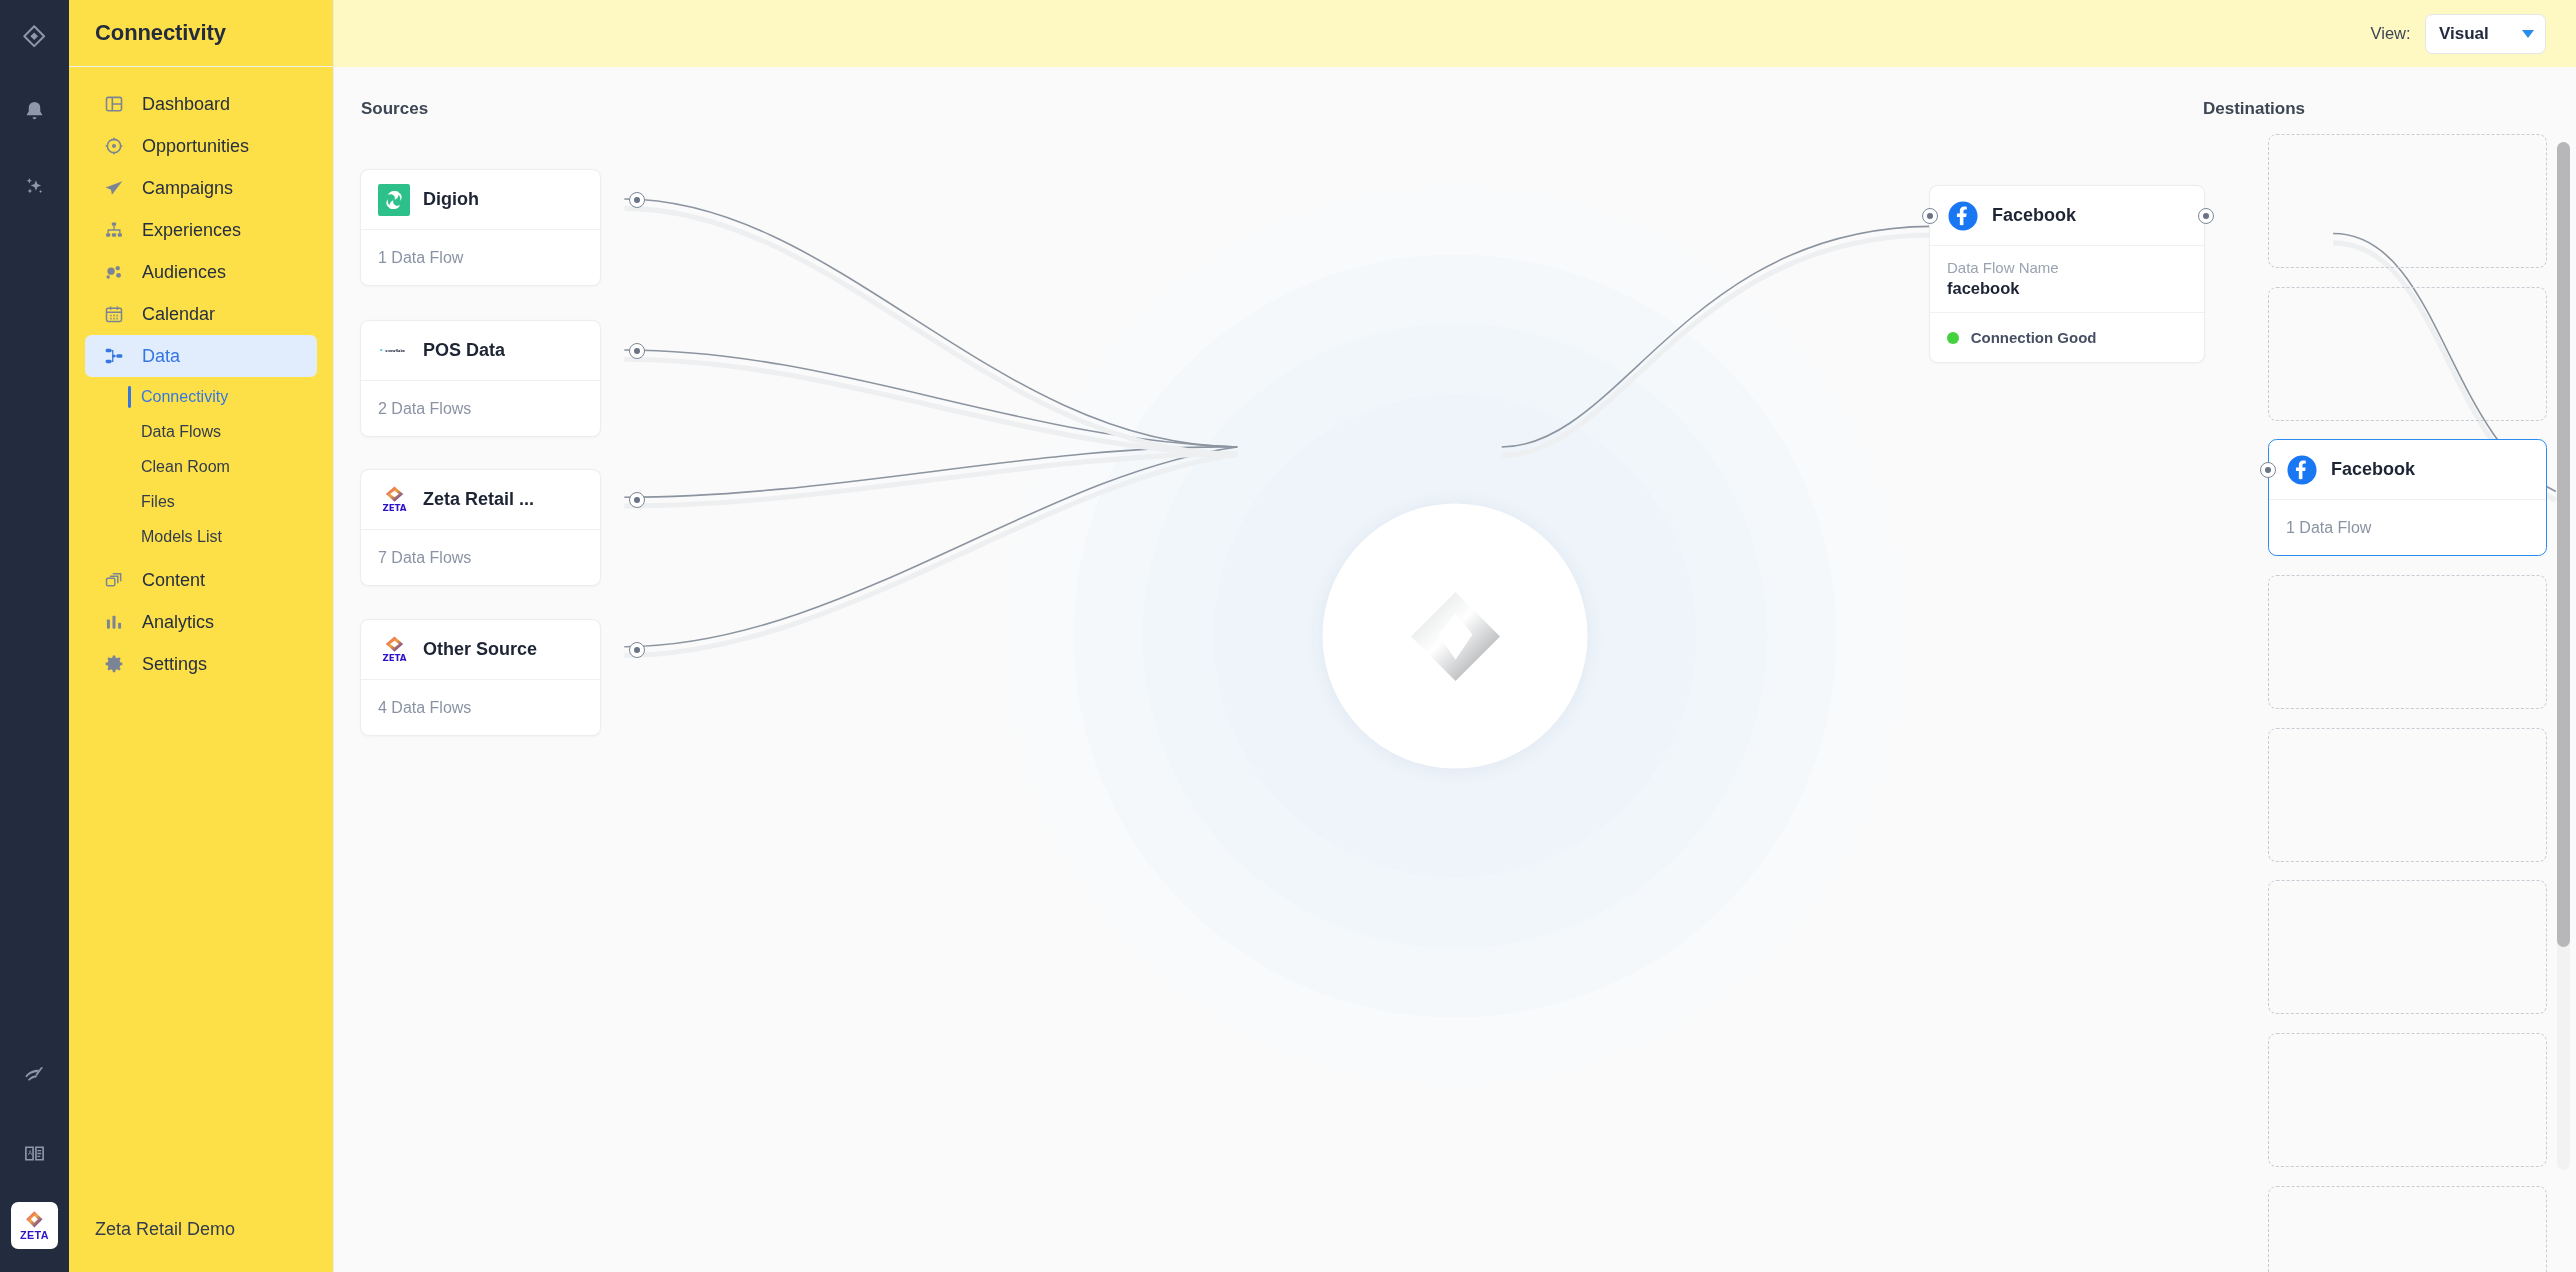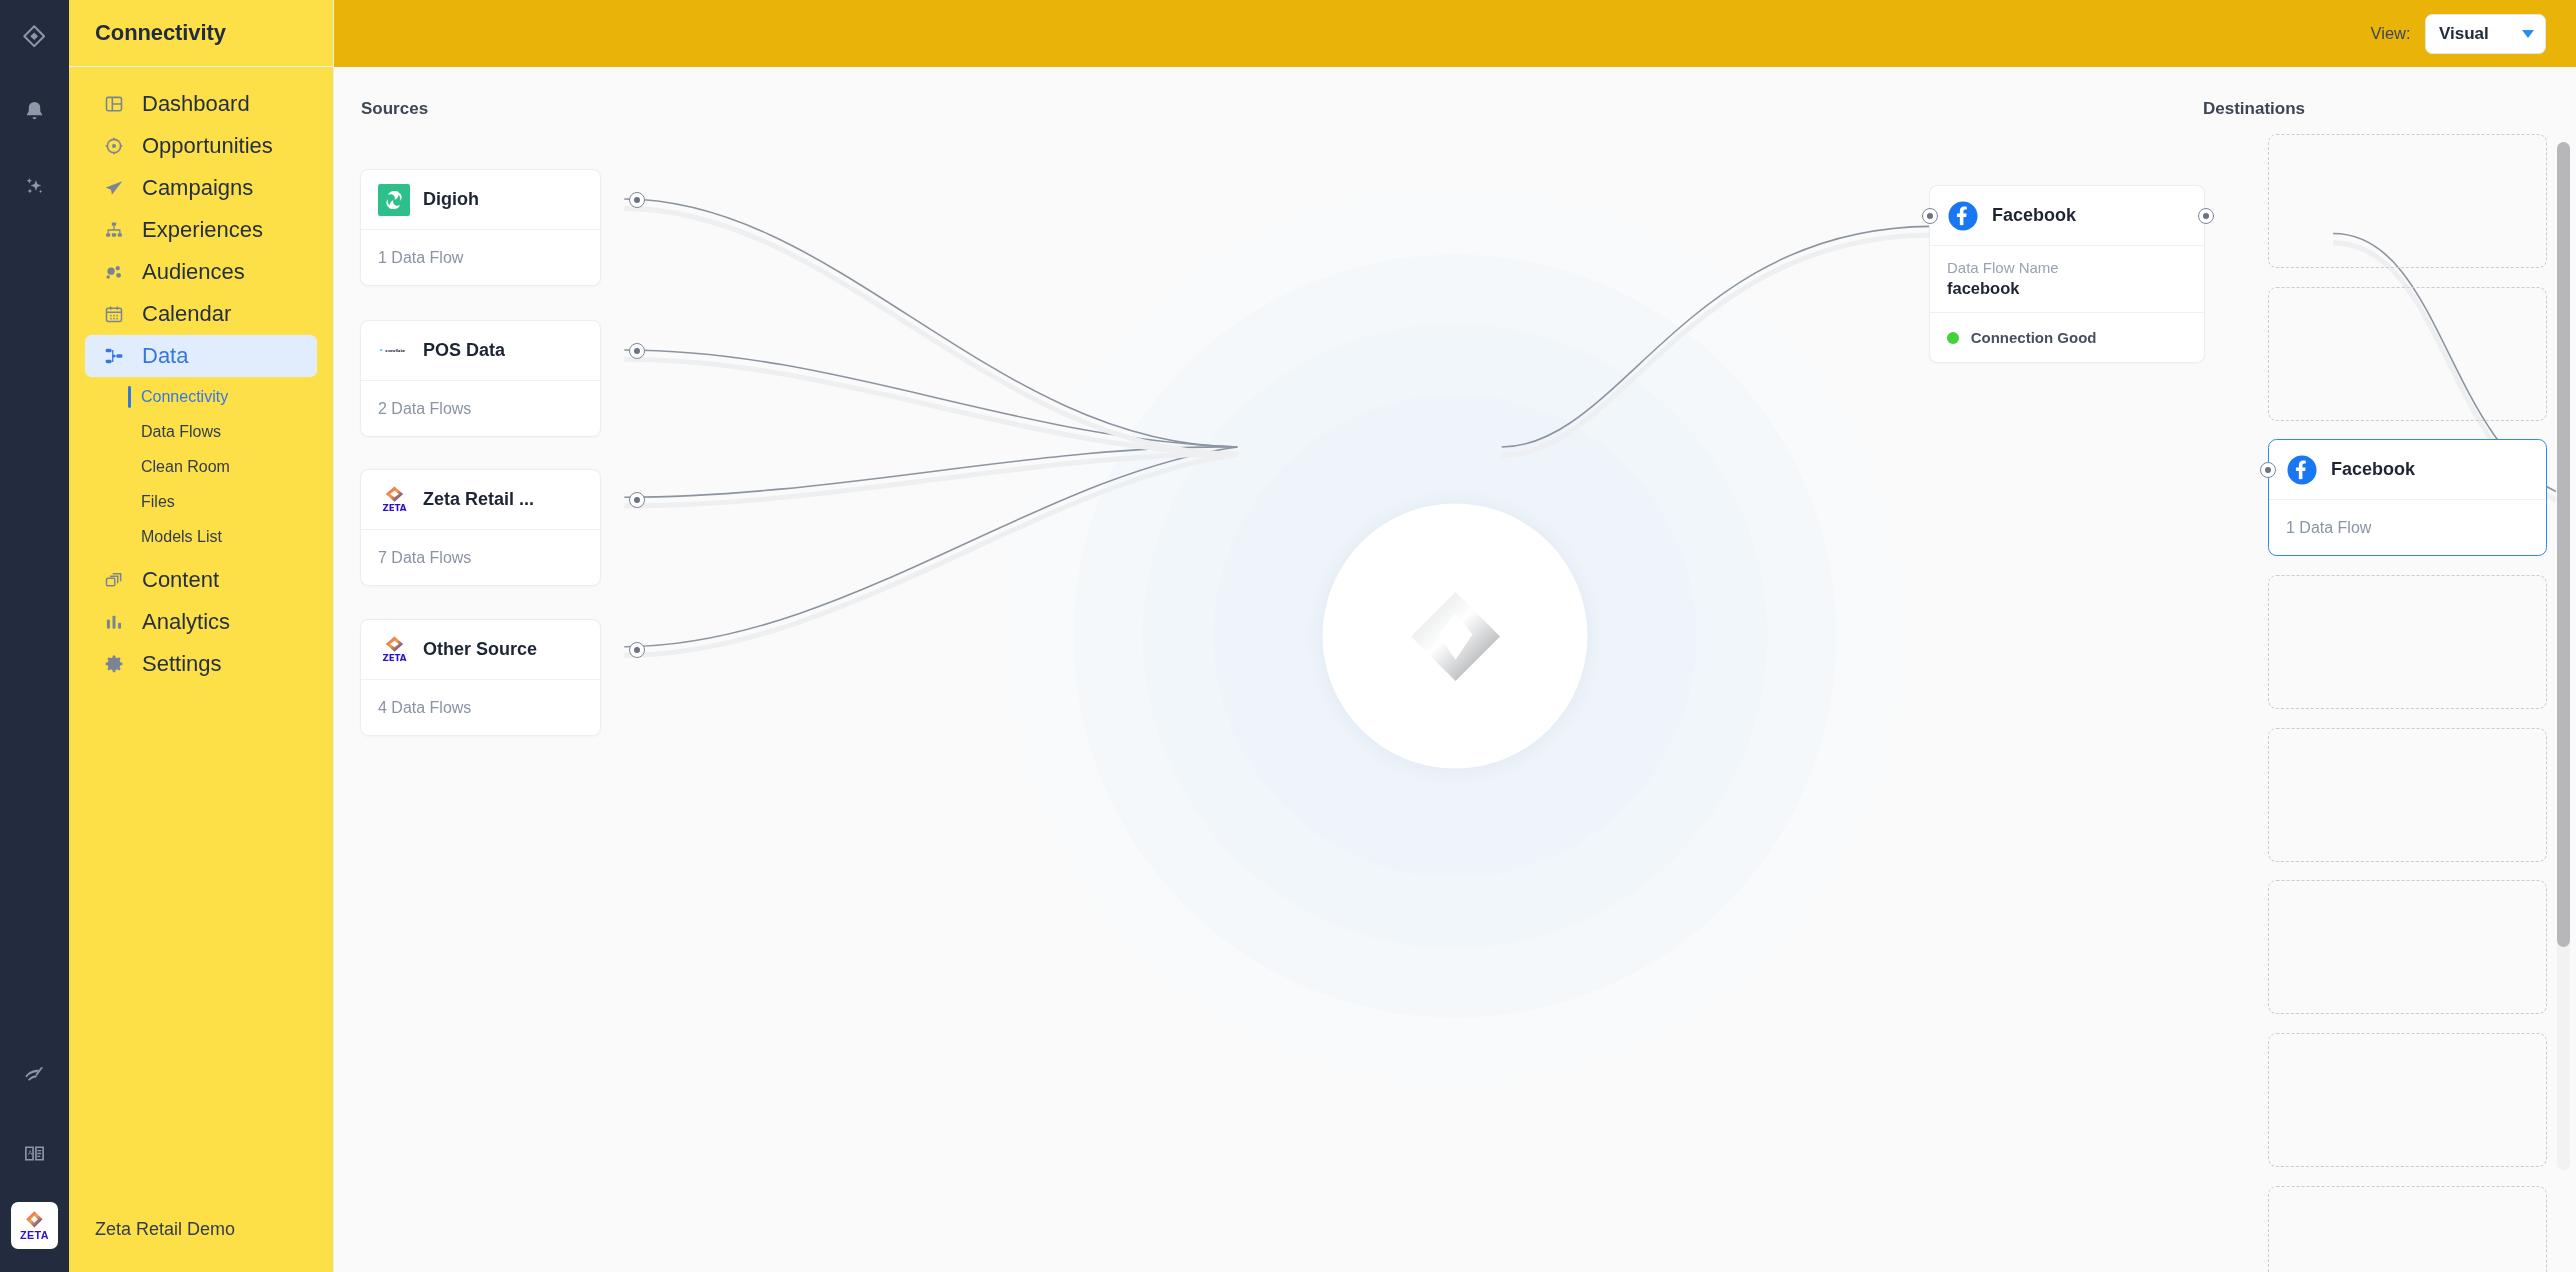--- a/index.html
+++ b/index.html
@@ -48,21 +48,21 @@
   }
   .nav-header {
     height: 67px; display: flex; align-items: center; padding-left: 26px;
     border-bottom: 0.7px solid #eef0f3;
   }
   .nav-title { font-size: 22px; font-weight: bold; color: #232b3e; letter-spacing: -0.1px; }
   .nav-list { padding-top: 16px; flex: 1 1 auto; }
   .nav-item {
     height: 42px; margin: 0 16px; border-radius: 6.5px;
     display: flex; align-items: center; padding-left: 17px; cursor: pointer;
-    color: #262f40; font-size: 22px;
+    color: #262f40; font-size: 18px;
   }
   .nav-item .ico { width: 23px; height: 23px; margin-right: 17px;
     display: flex; align-items: center; justify-content: center; }
   .nav-item.active { background: #e1edfd; color: #3576e0; }
   .nav-item.active .ico svg { fill: #3576e0; }
   .nav-sub { margin: 2.9px 0 4.3px 0; }
   .nav-subitem {
     height: 35px; display: flex; align-items: center; padding-left: 72px;
     font-size: 16px; color: #333c4d; cursor: pointer; position: relative;
   }
@@ -73,21 +73,21 @@
   }
   .nav-footer {
     height: 86px; display: flex; align-items: center; padding-left: 26px;
     font-size: 18px; color: #333c4d;
   }
 
   
   .main { position: relative; flex: 1 1 auto; height: 1272px; background: #fafafa; overflow: hidden; }
   .topbar {
     position: absolute; top: 0; left: 0; right: 0; height: 67px;
-    background: #eab308; display: flex; align-items: center;
+    background: #fef9c3; display: flex; align-items: center;
     justify-content: flex-end; padding-right: 30px; z-index: 20;
   }
   .view-label { font-size: 16.5px; color: #3d4654; margin-right: 14.4px; }
   .view-select {
     width: 121px; height: 40px; background: #ffffff;
     border: 0.7px solid #e2e5ea; border-radius: 7.2px;
     display: flex; align-items: center; justify-content: space-between;
     padding: 0 11.5px 0 13px; cursor: pointer;
   }
   .view-select .val { font-size: 17px; font-weight: bold; color: #232b3e; }

